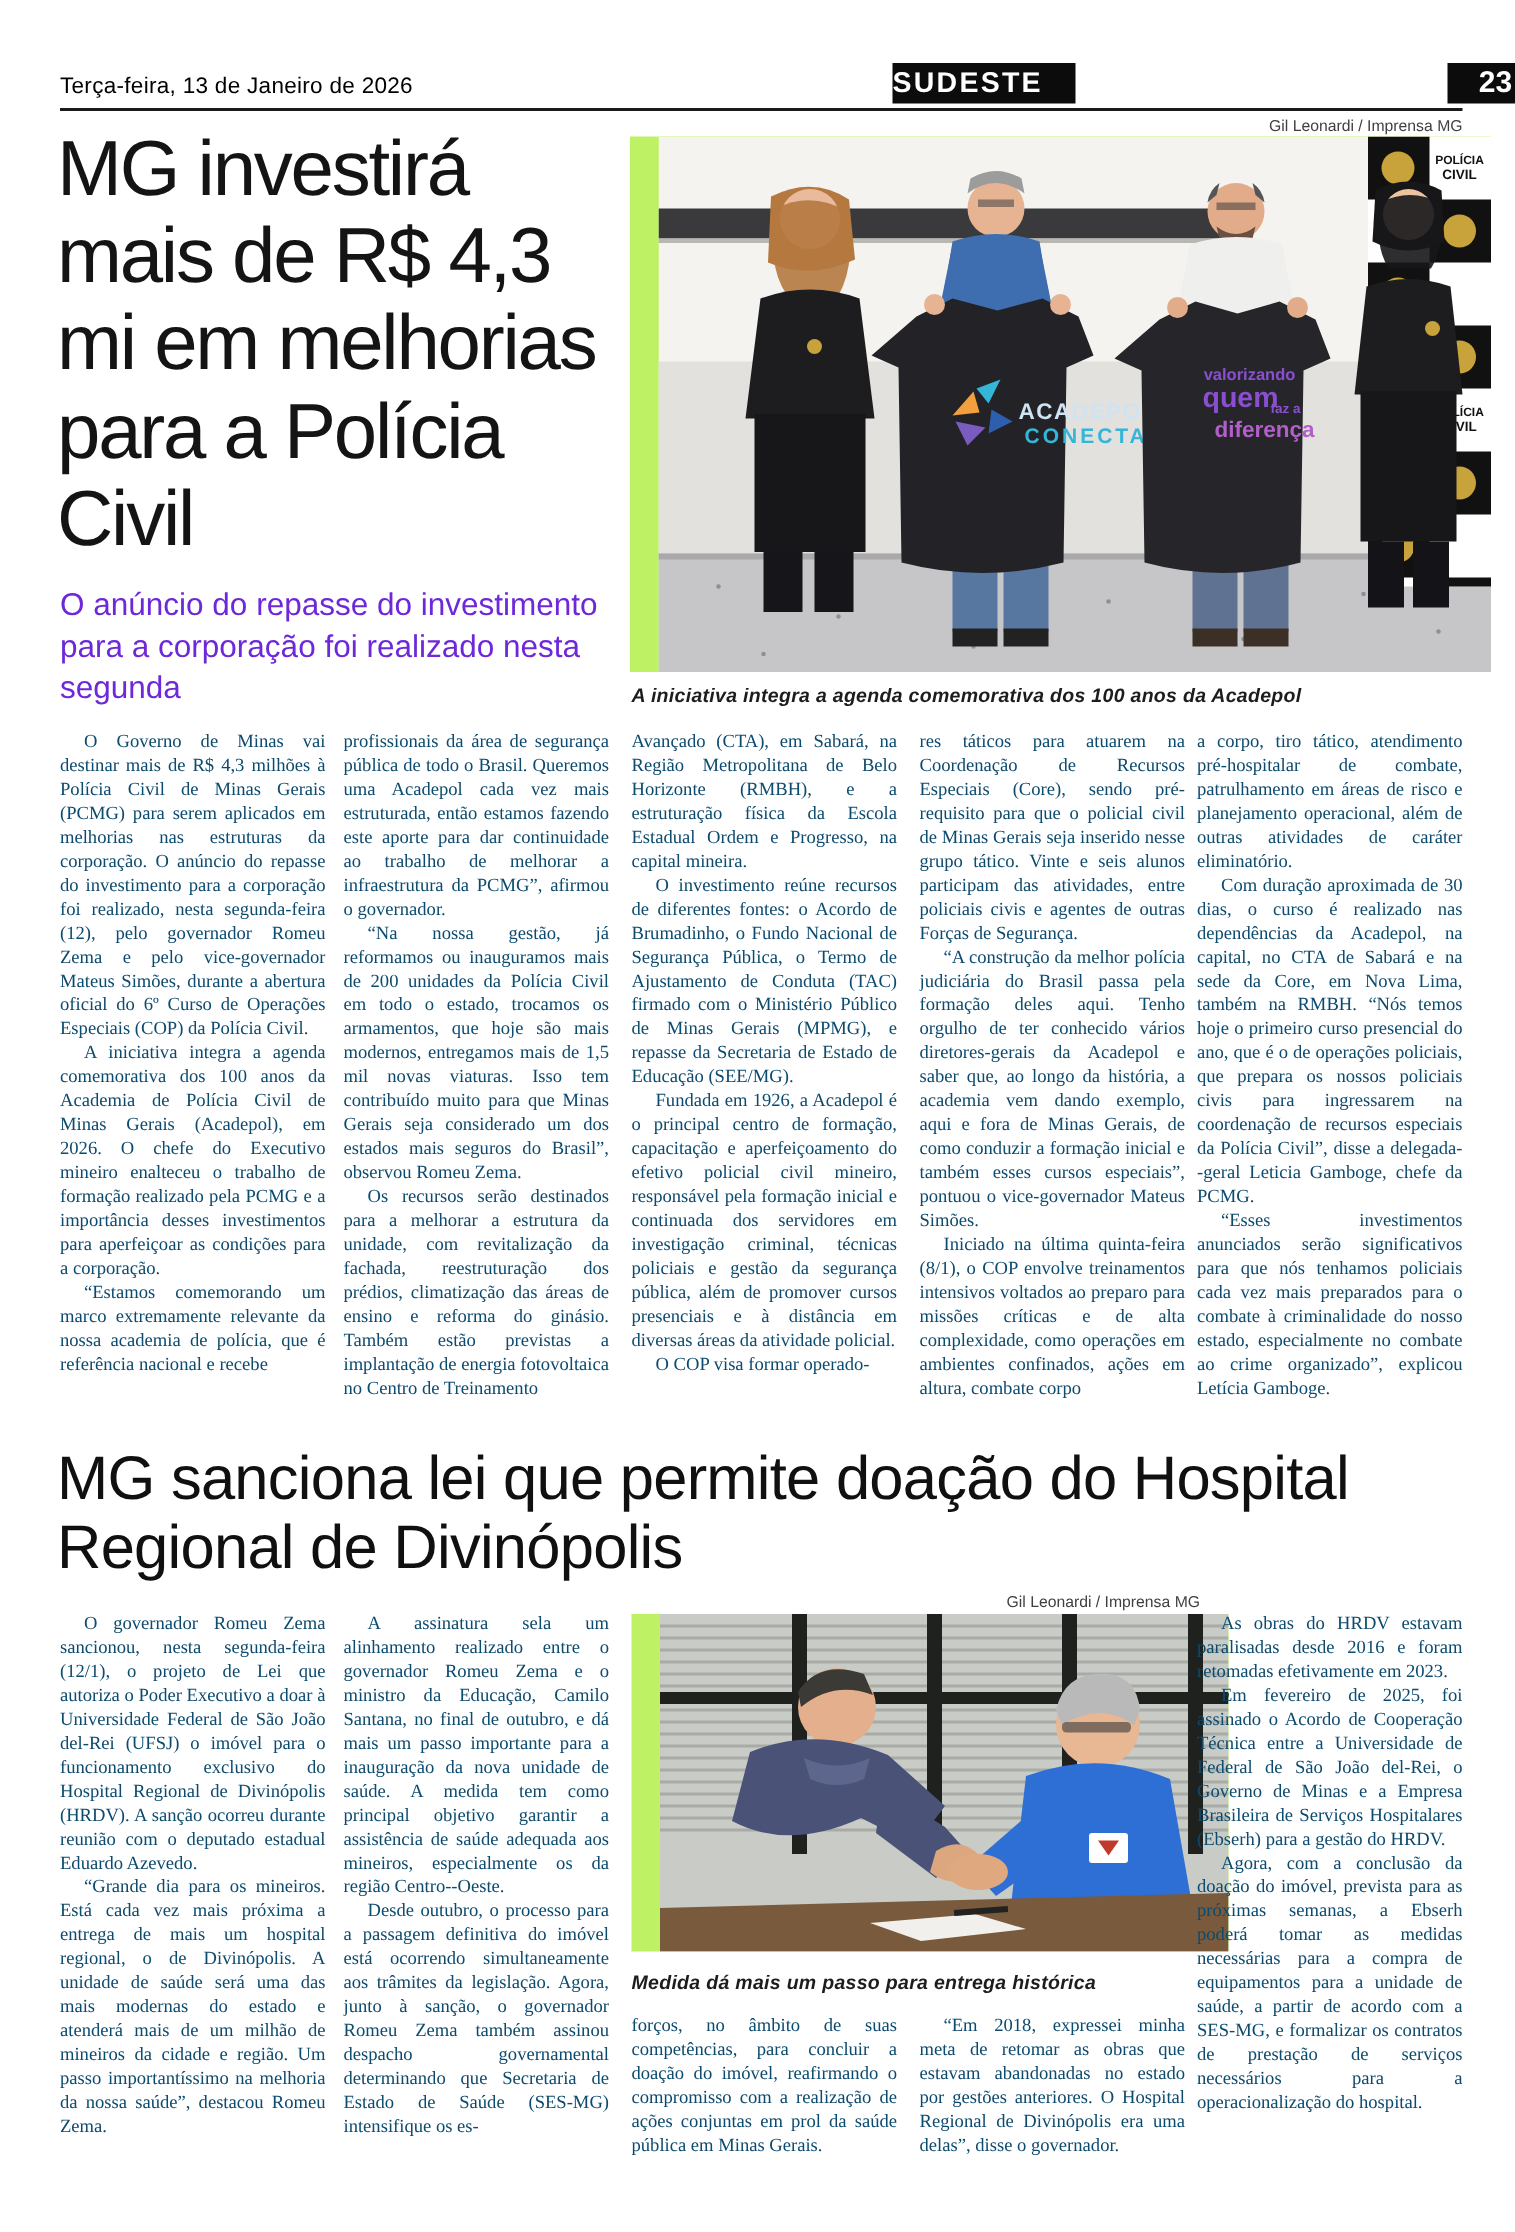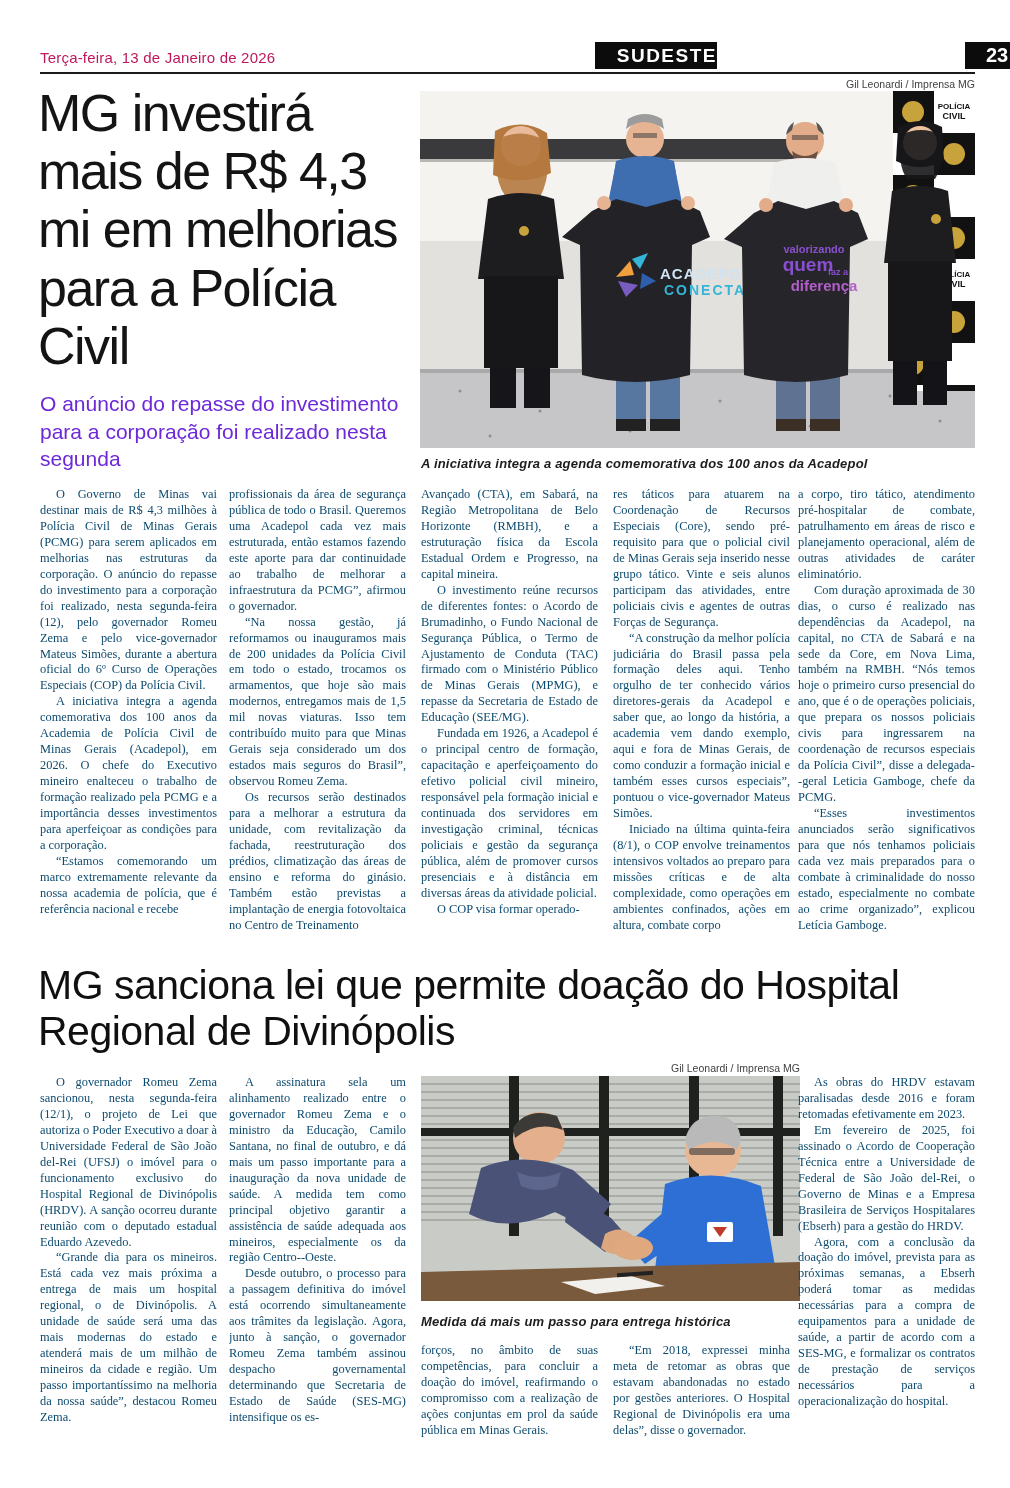--- a/index.html
+++ b/index.html
@@ -1,39 +1,39 @@
 <!DOCTYPE html>
 <html lang="pt"><head>
 <meta charset="utf-8">
 <style>
   html,body{margin:0;padding:0;background:#9a9a9a;}
   .page{position:relative;width:1010px;height:1488px;background:#ffffff;overflow:hidden;
         font-family:"Liberation Sans",sans-serif;color:#111;}
   
-  .date{position:absolute;left:40px;top:49px;font-size:15px;color:#be185d;letter-spacing:.2px;}
+  .date{position:absolute;left:40px;top:49px;font-size:15px;color:#000000;letter-spacing:.2px;}
   .section-box{position:absolute;left:595px;top:42px;width:122px;height:27px;background:#0c0c0c;
-        color:#fff;display:flex;align-items:center;justify-content:flex-end;
+        color:#fff;display:flex;align-items:center;justify-content:flex-start;
         font-weight:bold;font-size:19px;letter-spacing:1.5px;}
   .masthead{position:absolute;left:742px;top:42px;width:182px;text-align:right;
         font-family:"Liberation Serif",serif;font-weight:bold;font-size:25px;letter-spacing:-.5px;color:#0c0c0c;}
   .pagenum-box{position:absolute;left:930px;top:42px;width:64px;height:27px;background:#0c0c0c;
         color:#fff;display:flex;align-items:center;justify-content:center;font-weight:bold;font-size:20px;margin-left:35px;}
   .header-rule{position:absolute;left:40px;top:72px;width:935px;height:2px;background:#1a1a1a;}
   
   .credit{position:absolute;font-size:10.5px;color:#3f3f3f;text-align:right;}
   .credit1{left:675px;top:78px;width:300px;}
   .credit2{left:500px;top:1062px;width:300px;}
   .caption{position:absolute;font-size:13px;font-style:italic;font-weight:bold;color:#1d1d1d;letter-spacing:.2px;}
   .caption1{left:421px;top:456px;width:554px;}
   .caption2{left:421px;top:1314px;width:379px;}
   
   .headline1{position:absolute;left:38px;top:84px;width:385px;font-weight:normal;
         font-size:52px;line-height:1.12;letter-spacing:-1.5px;color:#141414;}
   .subtitle1{position:absolute;left:40px;top:390px;width:392px;font-size:21px;line-height:1.32;color:#6d28d9;}
-  .photo{position:absolute;background:#eab308;}
+  .photo{position:absolute;background:#bef264;padding-left:19px;}
   .photo1{left:420px;top:91px;width:555px;height:357px;}
   .photo2{left:421px;top:1076px;width:379px;height:225px;}
   .photo svg{display:block;}
   .bodycol{position:absolute;font-family:"Liberation Serif",serif;font-size:12.4px;
         line-height:15.95px;text-align:justify;color:#0c4a6e;hyphens:auto;}
   .bodycol p{margin:0;}
   .bodycol p.ind{text-indent:16px;}
   .a1col{top:487px;width:177px;height:462px;overflow:hidden;}
   .a1c0{left:40px;} .a1c1{left:229px;} .a1c2{left:421px;} .a1c3{left:613px;} .a1c4{left:798px;}
   

